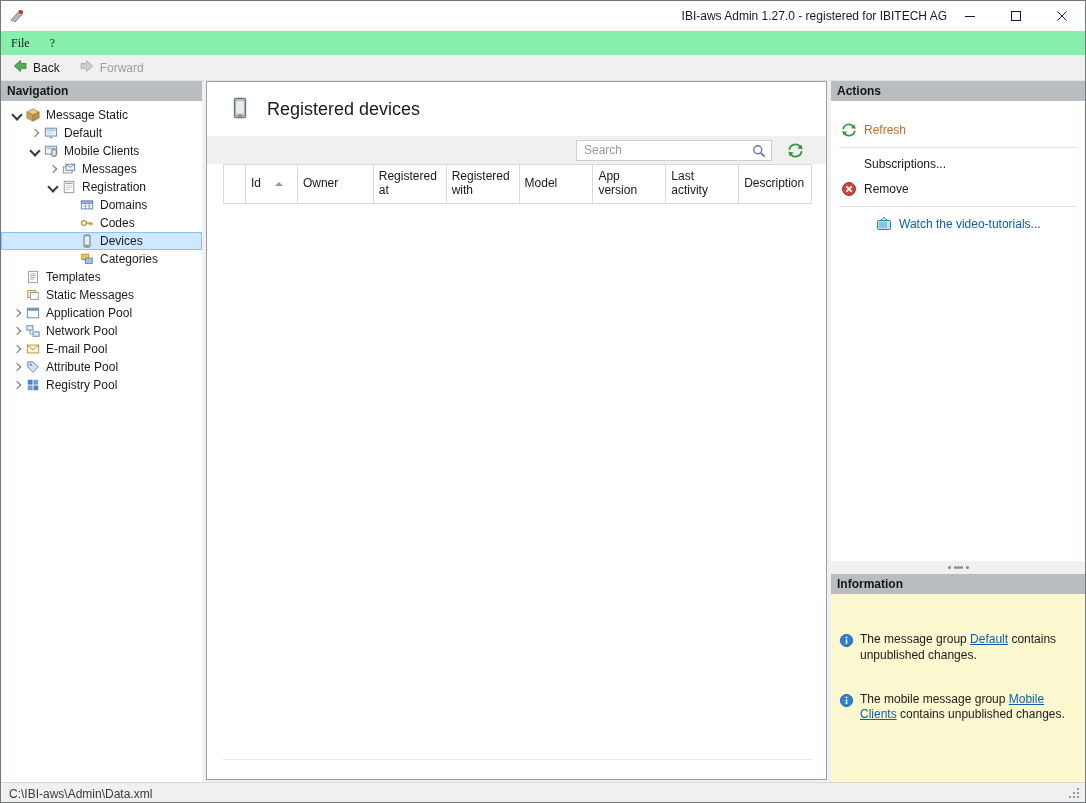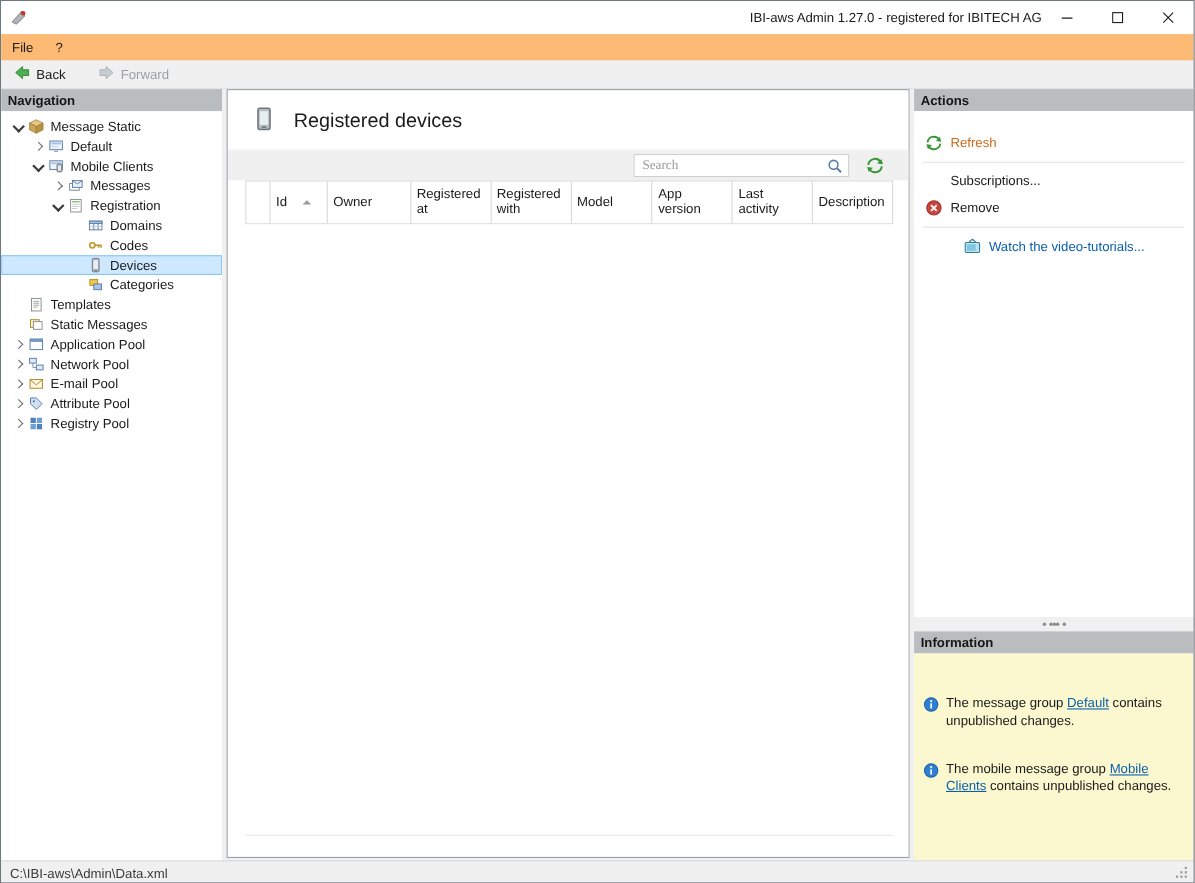--- a/index.html
+++ b/index.html
@@ -8,23 +8,23 @@
   .window { width:1086px; height:803px; background:#f0f0f0; border:1px solid #6f777f; position:relative; overflow:hidden; }
 
   
   .titlebar { height:30px; background:#ffffff; display:flex; align-items:center; padding-left:8px; }
   .titlebar .app-ic { width:16px; height:16px; margin-right:6px; flex:none; }
   .titlebar .ttl { font-size:12px; color:#1a1a1a; flex:1;text-align:right; }
   .wctl { display:flex; height:30px; }
   .wbtn { width:46px; height:30px; display:flex; align-items:center; justify-content:center; }
 
   
-  .menubar { height:24px; background:#fdba74; display:flex; align-items:center; }
+  .menubar { height:24px; background:#86efac; display:flex; align-items:center;font-family:Liberation Serif, serif; }
   .menuitem { padding:3px 10px; }
-  .toolbar { height:26px; background:#f0f0f0; display:flex; align-items:center; padding-left:6px; gap:16px; border-bottom:1px solid #e2e2e2; }
+  .toolbar { height:26px; background:#f0f0f0; display:flex; align-items:center; padding-left:6px; gap:6px; border-bottom:1px solid #e2e2e2; }
   .tbtn { display:flex; align-items:center; gap:5px; padding:3px 8px 3px 5px; }
   .tbtn.disabled { color:#9aa0a5; }
 
   
   .main { display:flex; height:701px; }
   .vsplit { width:4px; background:#f0f0f0; flex:none; }
 
   
   .phdr { height:20px; background:#b9bdc0; font-weight:bold; display:flex; align-items:center; padding-left:6px; color:#161616; flex:none; }
 
@@ -39,21 +39,21 @@
   .chev.exp::before { content:""; position:absolute; left:4px; top:4px; width:6px; height:6px; border-top:2px solid #3a3a3a; border-right:2px solid #3a3a3a; transform:rotate(135deg); }
   .ticon { width:16px; height:16px; flex:none; display:flex; align-items:center; justify-content:center; margin-right:2px; }
   .tlabel { padding:0 3px; white-space:nowrap; }
 
   
   .center { flex:1; background:#ffffff; border:1px solid #989fa6; margin-bottom:2px; display:flex; flex-direction:column; overflow:hidden; }
   .chead { height:54px; display:flex; align-items:center; padding-left:22px; gap:16px; flex:none; }
   .ctitle { font-size:18px; color:#1a1a1a; }
   .cband { height:28px; background:#f0f0f0; display:flex; align-items:center; justify-content:flex-end; padding-right:22px; gap:14px; flex:none; }
   .search-wrap { width:196px; height:21px; background:#ffffff; border:1px solid #cfcfcf; display:flex; align-items:center; position:relative; }
-  .search-wrap input { border:none; outline:none; flex:1; height:17px; padding:0 8px 0 7px; font-size:12px; font-family:Liberation Serif, serif; color:#333; background:transparent; }
+  .search-wrap input { border:none; outline:none; flex:1; height:17px; padding:0 8px 0 7px; font-size:12px; font-family:Liberation Sans, sans-serif; color:#333; background:transparent; }
   .search-wrap input::placeholder { color:#9a9a9a; }
   .search-ic { position:absolute; right:4px; top:2px; width:16px; height:16px; }
   .refresh-btn { width:18px; height:18px; display:flex; align-items:center; justify-content:center; }
 
   .grid { margin:0 14px 0 16px; flex:none; }
   .ghead { display:flex; border:1px solid #d9d9d9; background:#ffffff; height:40px; }
   .gcell { border-right:1px solid #d9d9d9; padding:3px 5px; display:flex; align-items:center; line-height:1.15; color:#1a1a1a; overflow:hidden; }
   .gcell:last-child { border-right:none; }
   .sort-asc { width:0; height:0; border-left:4px solid transparent; border-right:4px solid transparent; border-bottom:4px solid #9a9a9a; margin-left:14px; flex:none; }
   .gbody { height:556px; border-bottom:1px solid #e9e9e9; background:#ffffff; }

